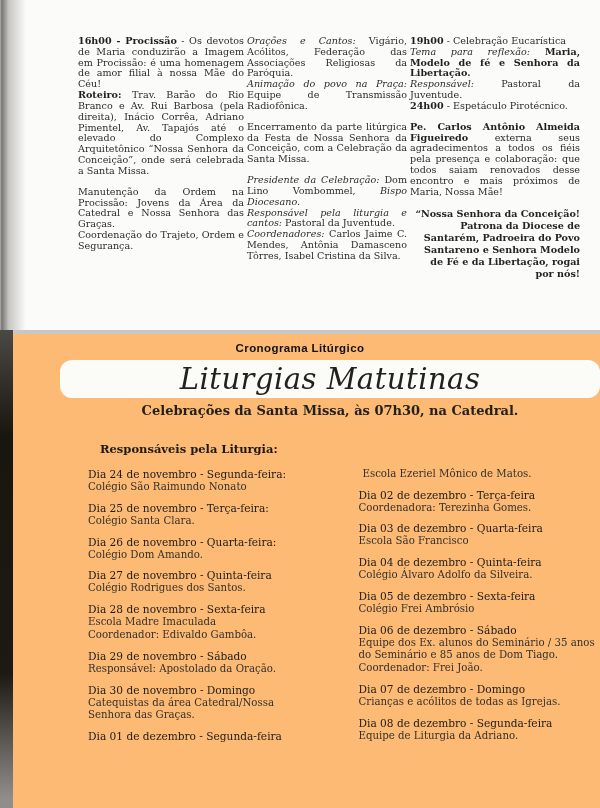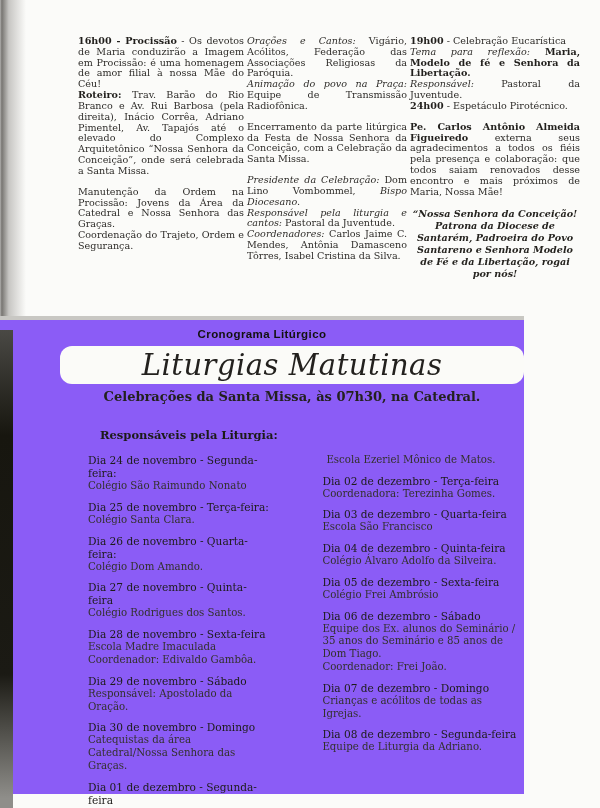--- a/index.html
+++ b/index.html
@@ -23,25 +23,25 @@
     position:absolute;top:36px;left:78px;right:6px;
     display:flex;gap:3px;
   }
   .col{font-size:9.6px;line-height:1.13;text-align:justify;}
   .col-1{width:166px;}
   .col-2{width:160px;}
   .col-3{width:170px;}
   .col p{margin:0 0 10px 0;}
   .col b{color:#211f1c;}
   .col i{font-style:italic;}
-  .quote{font-weight:bold;font-style:italic;text-align:center;line-height:1.25;color:#262420;}
+  .quote{font-weight:bold;text-align:right;line-height:1.25;color:#262420;}
   
   .panel{
-    position:absolute;left:0;top:316px;width:524px;height:478px;
-    background:#8b5cf6;
+    position:absolute;left:0;top:330px;width:600px;height:478px;
+    background:#fdba74;
     border-top:4px solid #c8c7c3;
     box-sizing:border-box;
   }
   .banner-label{
     margin-top:8px;text-align:center;
     font-family:"Liberation Sans","DejaVu Sans",sans-serif;
     font-weight:bold;font-size:11.5px;letter-spacing:.4px;color:#121110;
   }
   .white-band{
     margin:6px 0 0 60px;height:38px;background:#fbfbf8;

